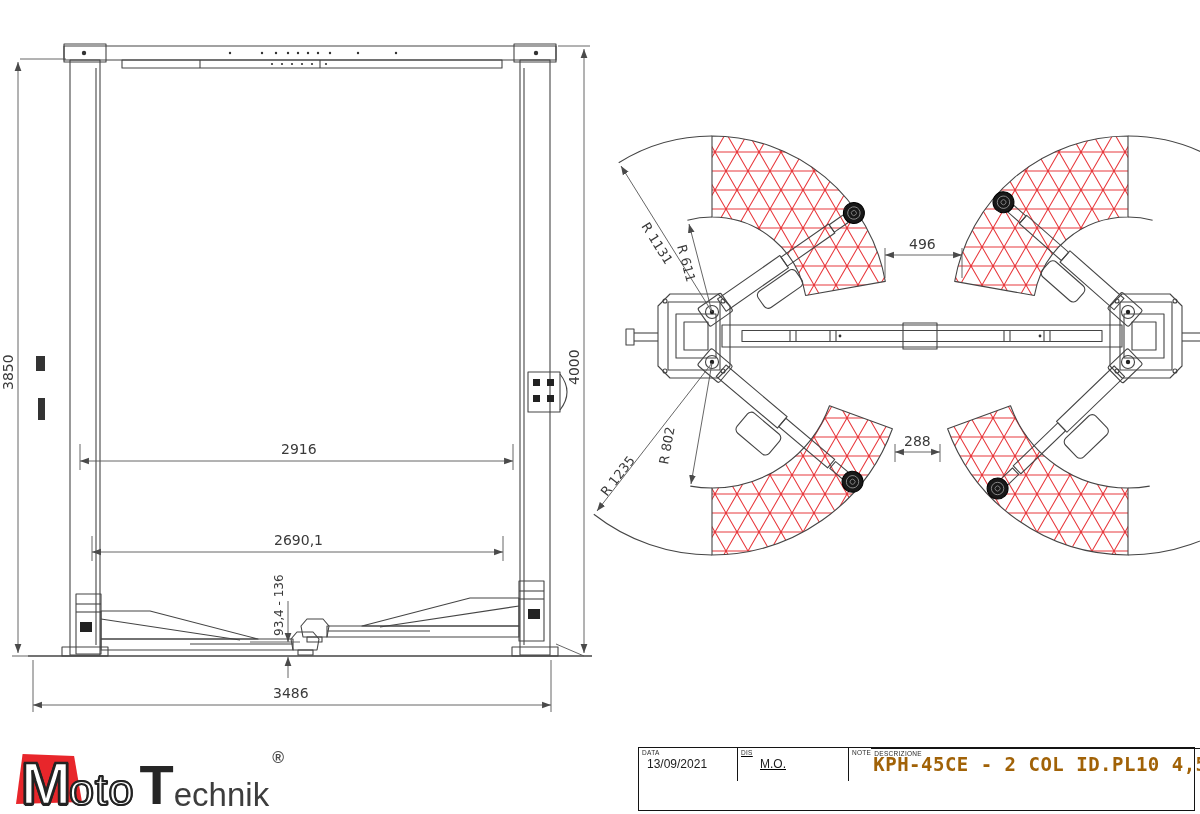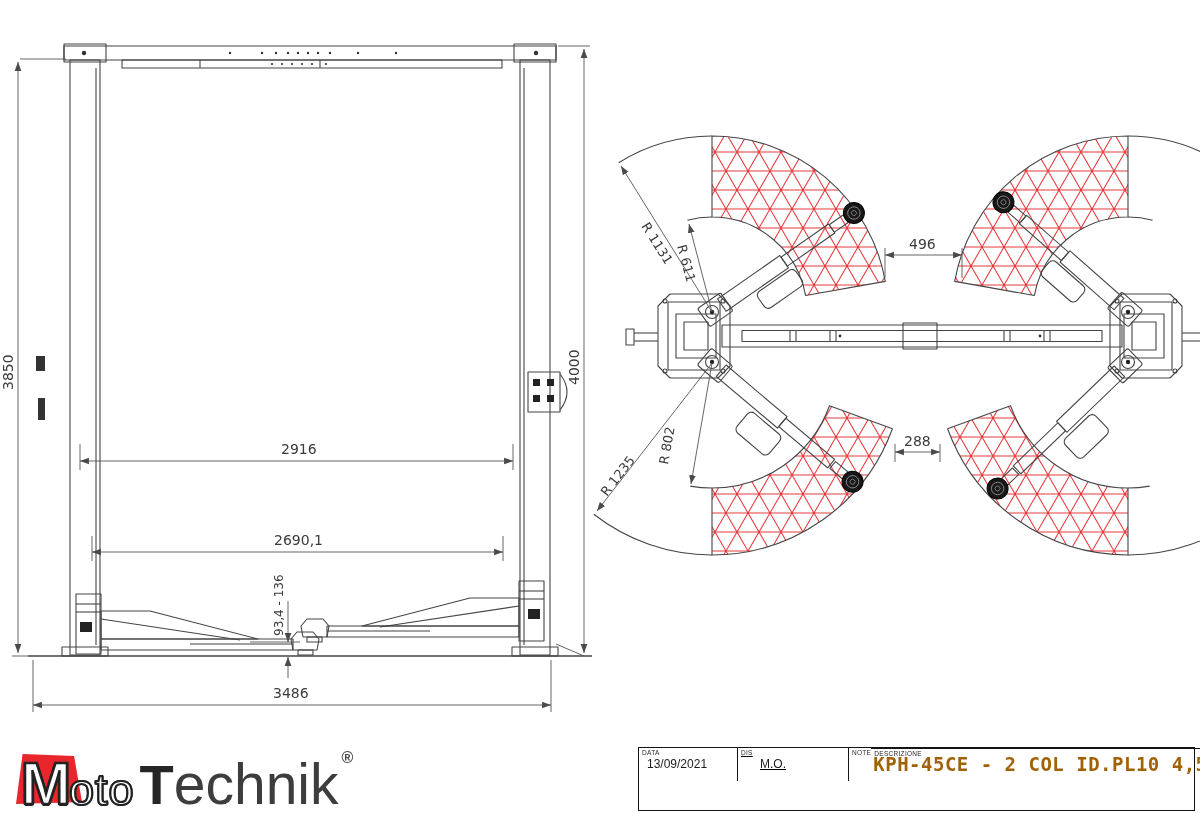--- a/index.html
+++ b/index.html
@@ -35,21 +35,21 @@
   .logo-red{position:absolute;left:0;top:6px;width:66px;height:50px;background:#e8262b;
             clip-path:polygon(10% 0,88% 4%,100% 96%,0 100%);z-index:0;}
   .lg{position:relative;z-index:1;line-height:.8;}
   .lg-m{font-size:60px;font-weight:bold;color:#fff;-webkit-text-stroke:2.5px #232323;
         text-shadow:-1.5px 0 #232323,1.5px 0 #232323,0 -1.5px #232323,0 1.5px #232323;
         margin-left:5px;letter-spacing:-2px;}
   .lg-oto{font-size:45px;font-weight:normal;color:#fff;-webkit-text-stroke:2px #232323;
         text-shadow:-1.3px 0 #232323,1.3px 0 #232323,0 -1.3px #232323,0 1.3px #232323;
         letter-spacing:1px;}
   .lg-t{font-size:56px;font-weight:bold;color:#262626;margin-left:5px;}
-  .lg-echnik{font-size:57px;font-weight:500;color:#3d3d3d;}
+  .lg-echnik{font-size:33px;font-weight:500;color:#3d3d3d;}
   .lg-reg{font-size:16px;color:#4a4a4a;align-self:flex-start;margin-left:3px;margin-top:4px;font-weight:bold;}
 </style>
 </head>
 <body>
 
 <svg width="1200" height="745" viewBox="0 0 1200 745">
   <defs>
     <marker id="ar" viewBox="0 0 10 10" refX="9" refY="5" markerWidth="11" markerHeight="11" orient="auto-start-reverse">
       <path d="M0,1.6 L9,5 L0,8.4 Z" fill="#4a4a4a"></path>
     </marker>

